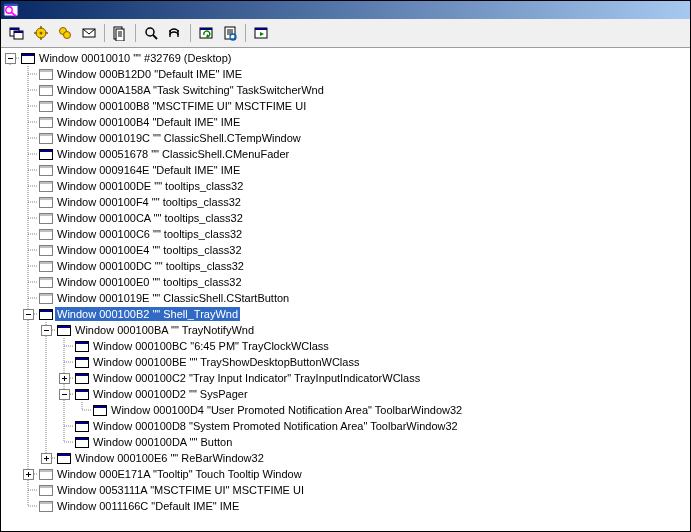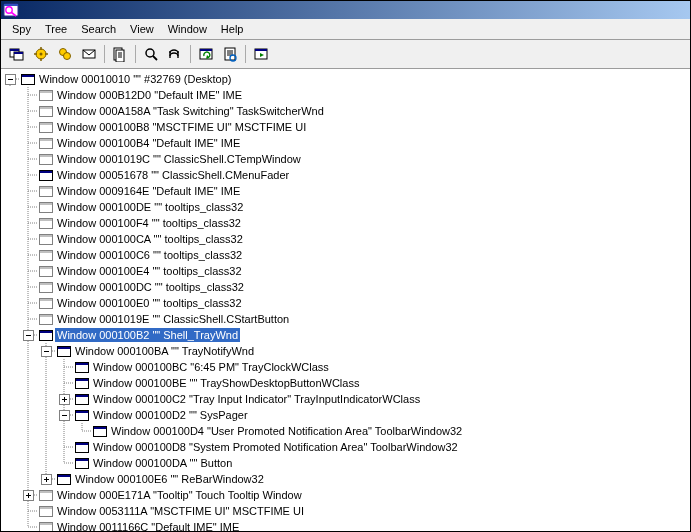--- a/index.html
+++ b/index.html
@@ -39,28 +39,20 @@
     <span data-interactable="false">
       <svg width="16" height="16" viewBox="0 0 16 16">
         <rect x="1" y="2" width="14" height="12" rx="1" fill="#fff" stroke="#303090"></rect>
         <circle cx="6" cy="8" r="3.2" fill="none" stroke="#ff00ff" stroke-width="1.4"></circle>
         <line x1="8.5" y1="10.5" x2="13" y2="14" stroke="#ff00ff" stroke-width="1.6"></line>
         <rect x="1" y="2" width="14" height="2" fill="#3050c0"></rect>
       </svg>
     </span>
   </div>
 
-  <div class="menu" data-interactable="false">
-    <span class="menu-item" data-interactable="true">Spy</span>
-    <span class="menu-item" data-interactable="true">Tree</span>
-    <span class="menu-item" data-interactable="true">Search</span>
-    <span class="menu-item" data-interactable="true">View</span>
-    <span class="menu-item" data-interactable="true">Window</span>
-    <span class="menu-item" data-interactable="true">Help</span>
-  </div>
 
   <div class="toolbar" data-interactable="false">
     <span class="tb-btn" data-interactable="true">
         <svg width="16" height="16">
           <rect x="1" y="3" width="9" height="8" fill="#fff" stroke="#000"></rect>
           <rect x="1" y="3" width="9" height="2" fill="#000080"></rect>
           <rect x="5" y="6" width="9" height="8" fill="#fff" stroke="#000"></rect>
           <rect x="5" y="6" width="9" height="2" fill="#000080"></rect>
         </svg>
       </span>

